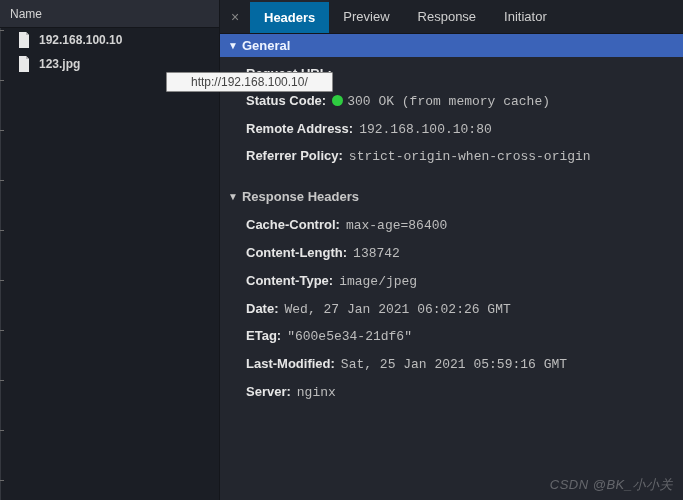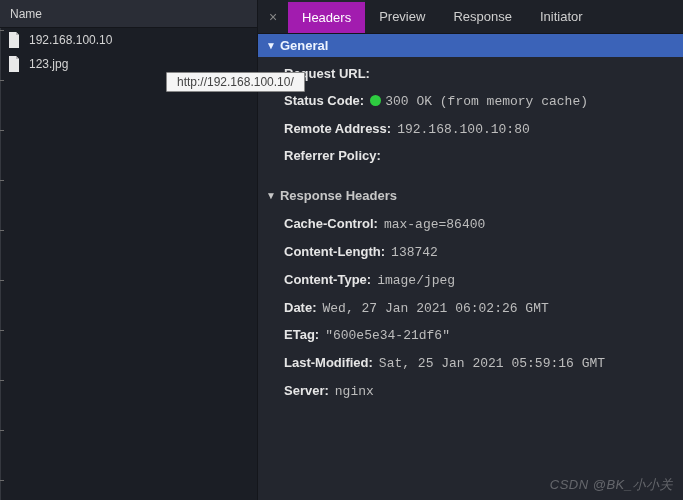--- a/index.html
+++ b/index.html
@@ -7,45 +7,46 @@
   body {
     font-family: "Segoe UI", Arial, sans-serif;
     font-size: 12px;
     background: #1e2128;
     color: #d4d4d4;
     display: flex;
   }
   .mono { font-family: Consolas, "Courier New", monospace; }
   
   .left-panel {
-    width: 258px; height: 100%;
+    width: 220px; height: 100%;
     background: #f9a8d4;
     display: flex; flex-direction: column;
     border-right: 1px solid #14161b;
   }
   .left-header {
     height: 28px; line-height: 28px;
     background: #2a2d36;
     padding-left: 10px;
     color: #d4d4d4;
     border-bottom: 1px solid #14161b;
     font-size: 12px;
   }
   .left-list { flex: 1; background: #1b1e25; border-left: 1px solid #35383f;}
   .file-row {
     display: flex; align-items: center; gap: 8px;
-    height: 24px; padding-left: 6px;
+    height: 24px; padding-left: 16px;
     color: #d4d4d4; font-size: 12px;
     cursor: default;
+    font-weight: bold;
   }
   .file-icon { width: 14px; height: 16px; flex-shrink: 0; }
   .tooltip {
     position: absolute; left: 166px; top: 72px;
     background: #f5f5f5; color: #444; font-size: 12px;
-    padding: 2px 10px; border: 1px solid #888; border-radius: 1px;
+    padding: 2px 24px; border: 1px solid #888; border-radius: 1px;
     font-family: "Segoe UI", Arial, sans-serif;
     white-space: nowrap; z-index: 50;
   }
   
   .right-panel {
     flex: 1; height: 100%;
     background: #23262e;
     display: flex; flex-direction: column;
     position: relative;
   }
@@ -56,23 +57,23 @@
     font-size: 13px; color: #cfcfcf;
   }
   .tab-close {
     width: 30px; display: flex; align-items: center; justify-content: center;
     color: #888; font-size: 14px;
   }
   .tab {
     padding: 0 14px; display: flex; align-items: center; cursor: pointer;
   }
   .tab.active {
-    background: #a21caf; color: #fff;
+    background: #0369a1; color: #fff;
     border-top: 2px solid #23262e;
-    font-weight: 400;
+    font-weight: 700;
   }
   .content { flex: 1; overflow: auto; }
   .section-head {
     background: #3b63b8;
     color: #eef4ff; font-weight: bold; font-size: 13px;
     padding: 4px 8px;
     display: flex; align-items: center; gap: 4px;
     cursor: pointer;
   }
   .section-head.sub {
@@ -166,20 +167,21 @@
       <div class="kv-row">
         <span class="kv-key">Status Code:</span>
         <span class="kv-val mono"><span class="status-dot"></span><span>300 OK (from memory cache)</span></span>
       </div>
       <div class="kv-row">
         <span class="kv-key">Remote Address:</span>
         <span class="kv-val mono">192.168.100.10:80</span>
       </div>
       <div class="kv-row">
         <span class="kv-key">Referrer Policy:</span>
+        <span class="kv-val mono">strict-origin-when-cross-origin</span>
       </div>
     </div>
 
     <div class="section-head sub">
       <span class="disclose">▼</span>
       <span>Response Headers</span>
     </div>
     <div class="kv-list">
       <div class="kv-row">
         <span class="kv-key">Cache-Control:</span>

